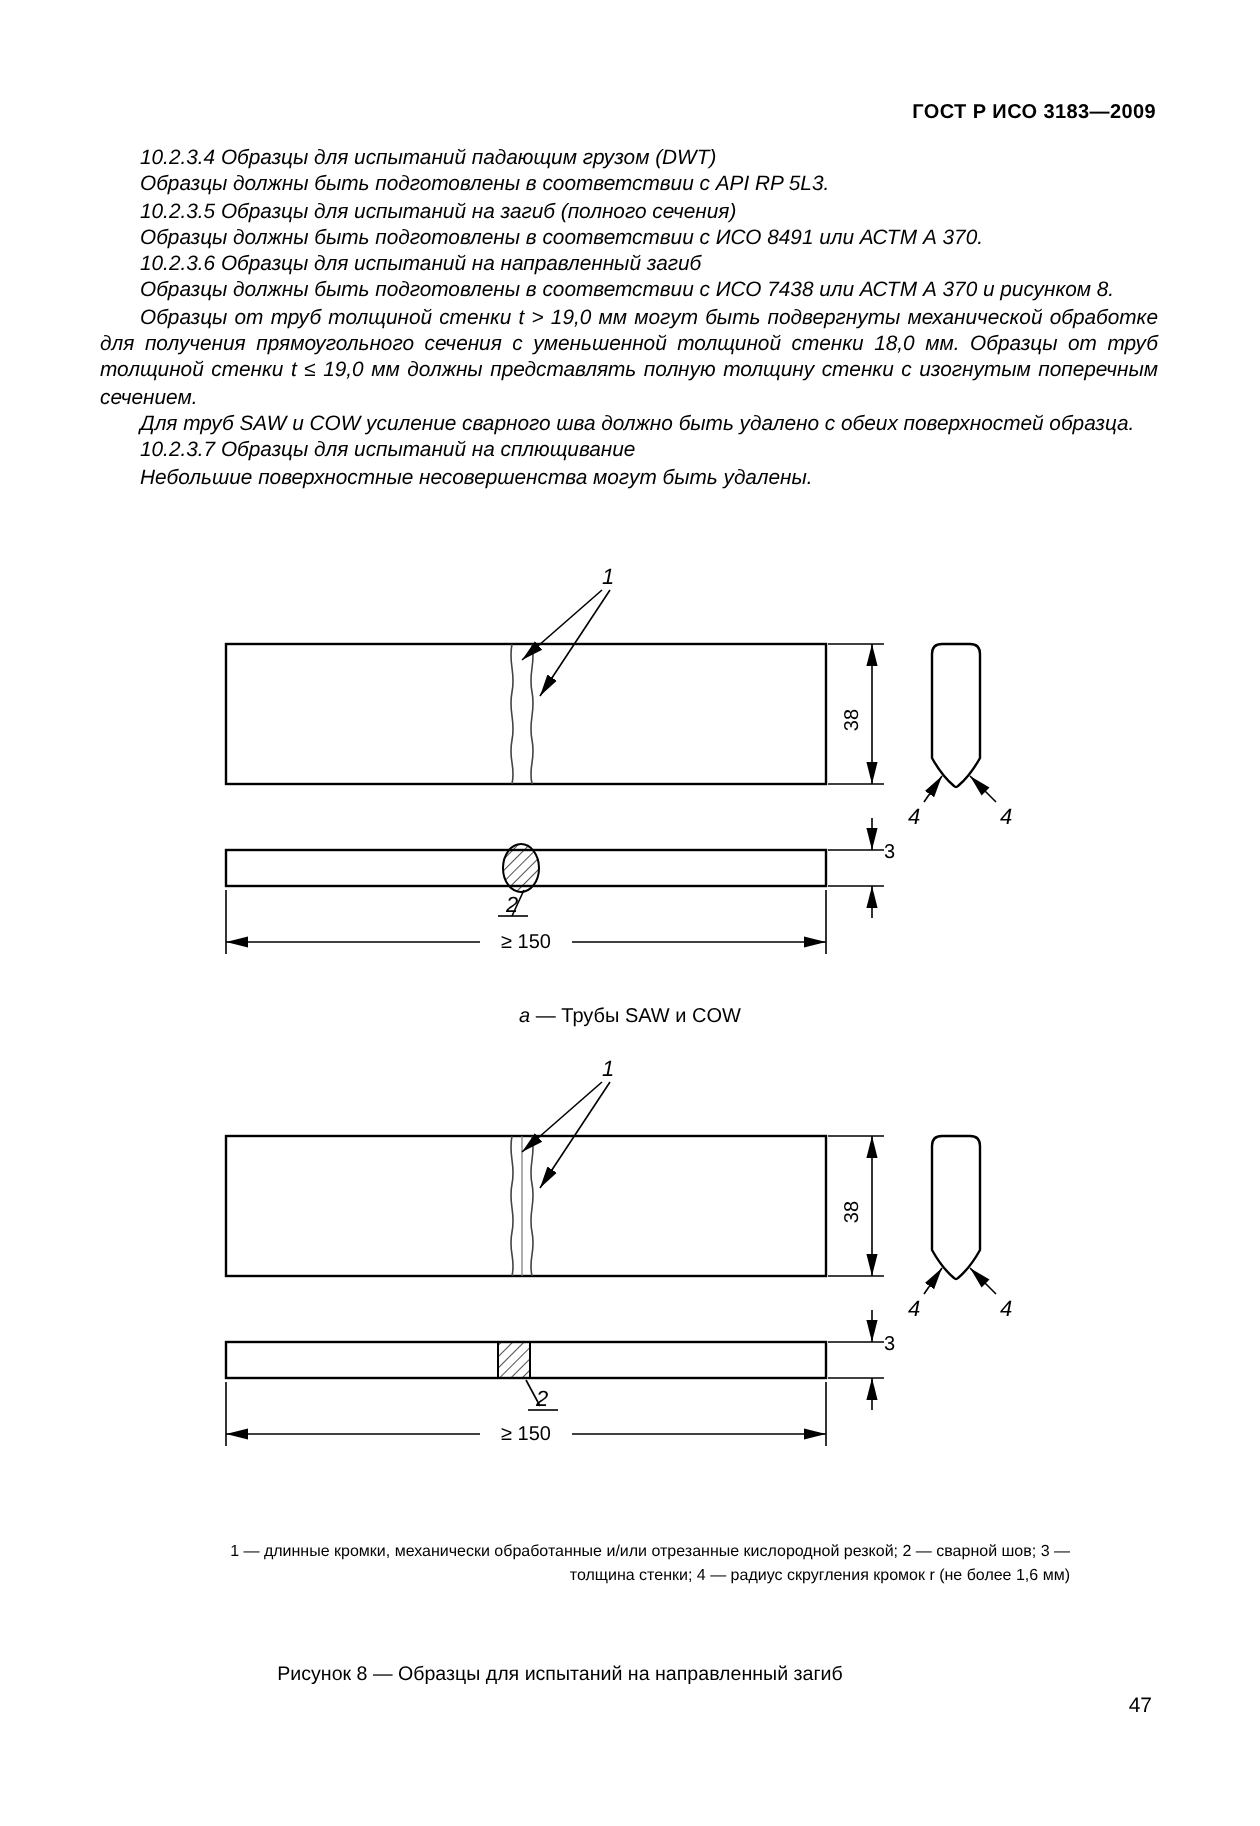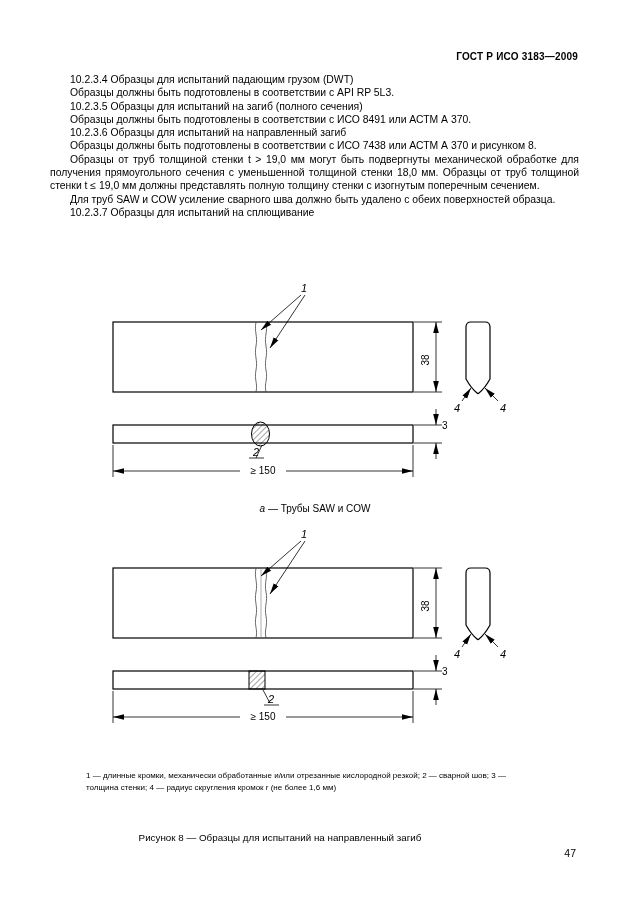--- a/index.html
+++ b/index.html
@@ -7,38 +7,38 @@
   .page {
     position:relative; width:630px; height:913px; background:#fff;
     font-family:"Liberation Sans", sans-serif; color:#000; overflow:hidden;
   }
   .doc-number {
     position:absolute; top:51px; right:52px;
     font-size:10px; font-weight:bold; letter-spacing:0.2px;padding-left:39px;
   }
   .body-text {
     position:absolute; top:73px; left:50px; width:529px;
-    font-size:10.4px; line-height:13.3px; text-align:justify;
+    font-size:10.4px; line-height:13.3px; text-align:justify;font-style:italic;
   }
   .body-text p { text-indent:20px; }
   svg.figure { position:absolute; left:58px; }
   svg.figure text { font-family:"Liberation Sans", sans-serif; fill:#000; }
   svg.figure text.callout { font-style:italic; font-size:11px; }
   svg.figure text.dim { font-size:10px; }
   .figure-a { top:278px; }
   .figure-b { top:524px; }
   .caption-line {
     position:absolute; left:0; width:630px; text-align:center; font-size:10px;
   }
   .caption-line i { font-style:italic; }
   .caption-a { top:503px; }
   .caption-b { top:805px; }
   .legend {
-    position:absolute; top:770px; left:86px; width:438px;
-    font-size:8px; line-height:11.5px; text-align:left;
+    position:absolute; top:770px; left:97px; width:438px;
+    font-size:8px; line-height:11.5px; text-align:right;
   }
   .figure-caption {
     position:absolute; top:832px; left:0; width:560px;
     text-align:center; font-size:9.8px;
   }
   .page-number {
     position:absolute; top:847px; right:54px; font-size:10.5px;text-align:center;
   }
 </style>
 </head>
@@ -51,20 +51,21 @@
   <div class="body-text">
     <p>10.2.3.4 Образцы для испытаний падающим грузом (DWT)</p>
     <p>Образцы должны быть подготовлены в соответствии с API RP 5L3.</p>
     <p>10.2.3.5 Образцы для испытаний на загиб (полного сечения)</p>
     <p>Образцы должны быть подготовлены в соответствии с ИСО 8491 или АСТМ А 370.</p>
     <p>10.2.3.6 Образцы для испытаний на направленный загиб</p>
     <p>Образцы должны быть подготовлены в соответствии с ИСО 7438 или АСТМ А 370 и рисунком 8.</p>
     <p>Образцы от труб толщиной стенки t &gt; 19,0 мм могут быть подвергнуты механической обработке для получения прямоугольного сечения с уменьшенной толщиной стенки 18,0 мм. Образцы от труб толщиной стенки t ≤ 19,0 мм должны представлять полную толщину стенки с изогнутым поперечным сечением.</p>
     <p>Для труб SAW и COW усиление сварного шва должно быть удалено с обеих поверхностей образца.</p>
     <p>10.2.3.7 Образцы для испытаний на сплющивание</p>
+    <p>Небольшие поверхностные несовершенства могут быть удалены.</p>
   </div>
 
   <svg class="figure figure-a" width="460" height="208" viewBox="0 0 460 208">
     <defs>
       <marker id="arrA" markerUnits="userSpaceOnUse" markerWidth="12" markerHeight="8" refX="11" refY="4" orient="auto-start-reverse">
         <path d="M0,1.2 L11,4 L0,6.8 Z" fill="#000"></path>
       </marker>
       <pattern id="hatchA" patternUnits="userSpaceOnUse" width="4" height="4" patternTransform="rotate(45)">
         <line x1="0" y1="0" x2="0" y2="4" stroke="#000" stroke-width="0.7"></line>
       </pattern>

